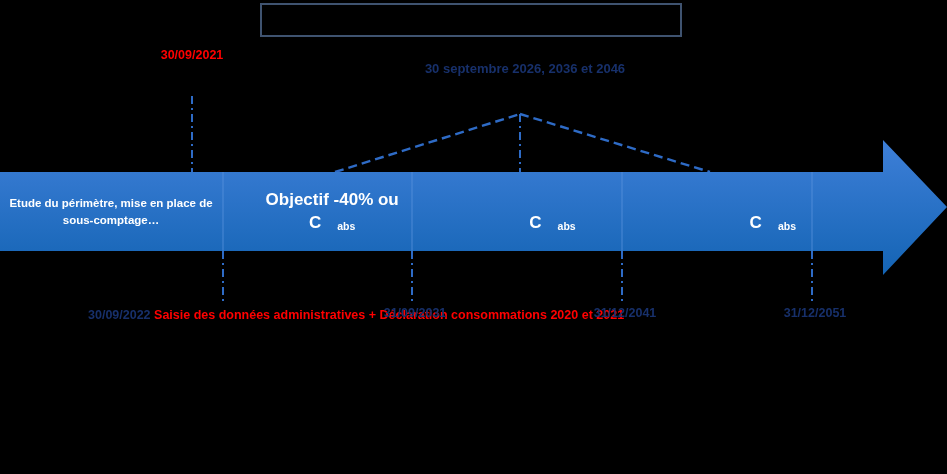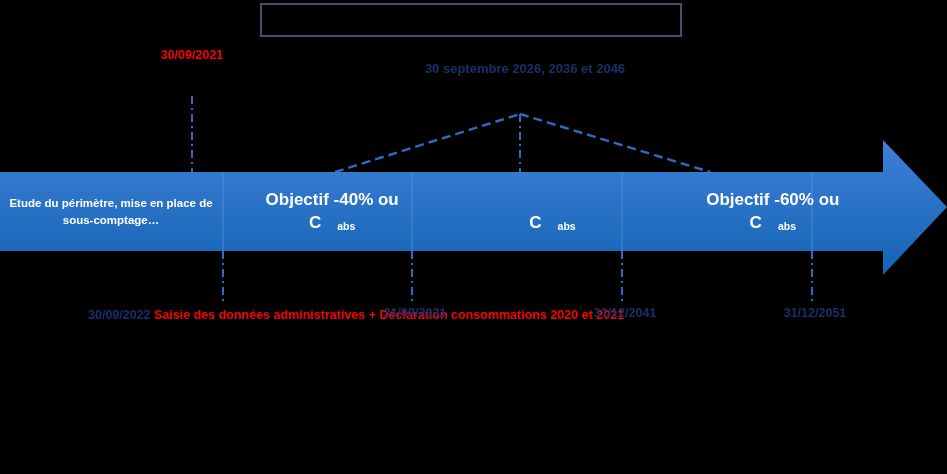--- a/index.html
+++ b/index.html
@@ -194,21 +194,21 @@
       </span>
     </div>
     <div class="seg seg-2">
       <span>
         <br>
         <span>C</span><sub>abs</sub>
       </span>
     </div>
     <div class="seg seg-3">
       <span>
-        <span>Objectif -60% ou</span><br>
+        <br>
         <span>C</span><sub>abs</sub>
       </span>
     </div>
   </div>
 
   <div class="callout-bottom-left">
     <span class="line navy-bold">30/09/2022</span>
     <span class="line red-bold">Saisie des données administratives</span>
     <span class="line red-bold">+</span>
     <span class="line red-bold">Déclaration consommations 2020</span>

